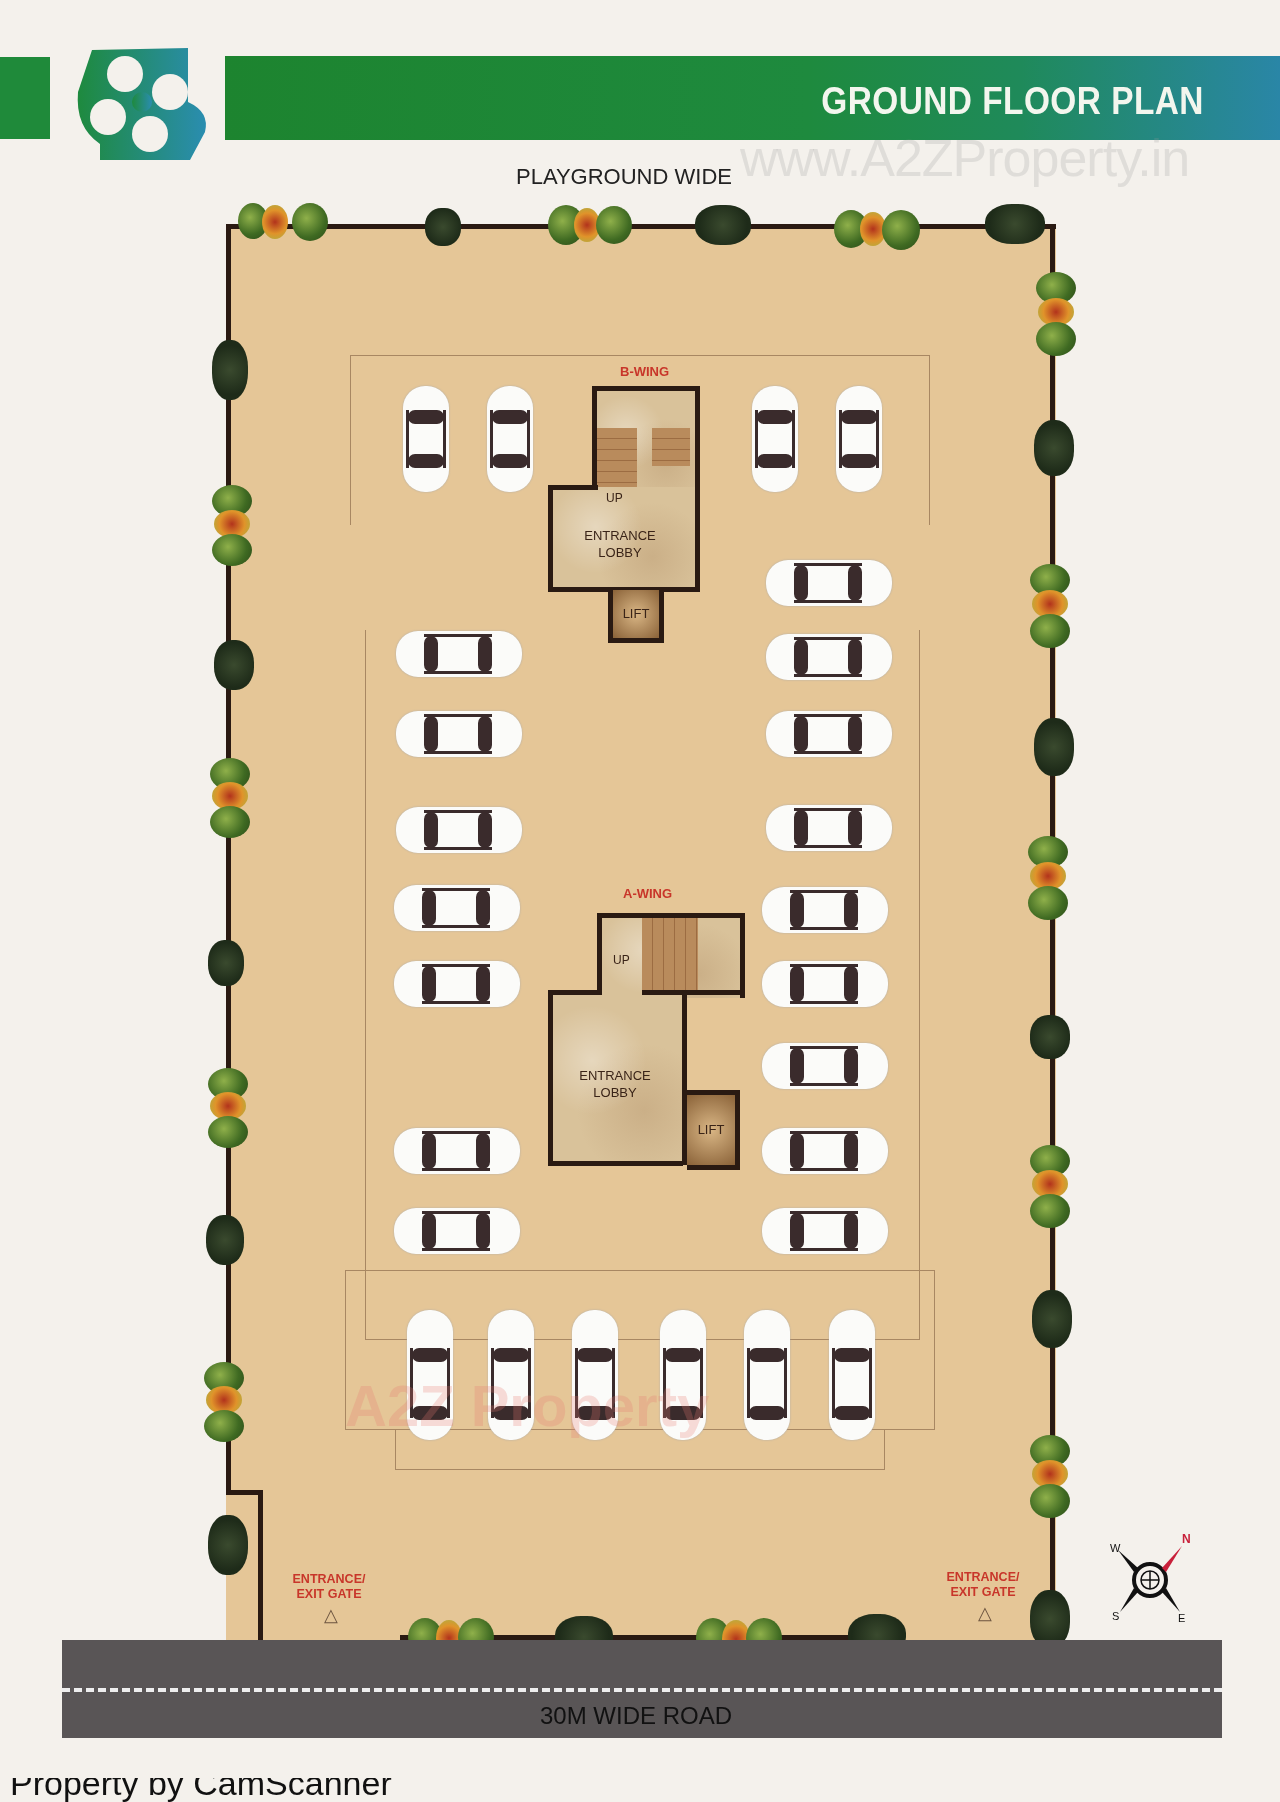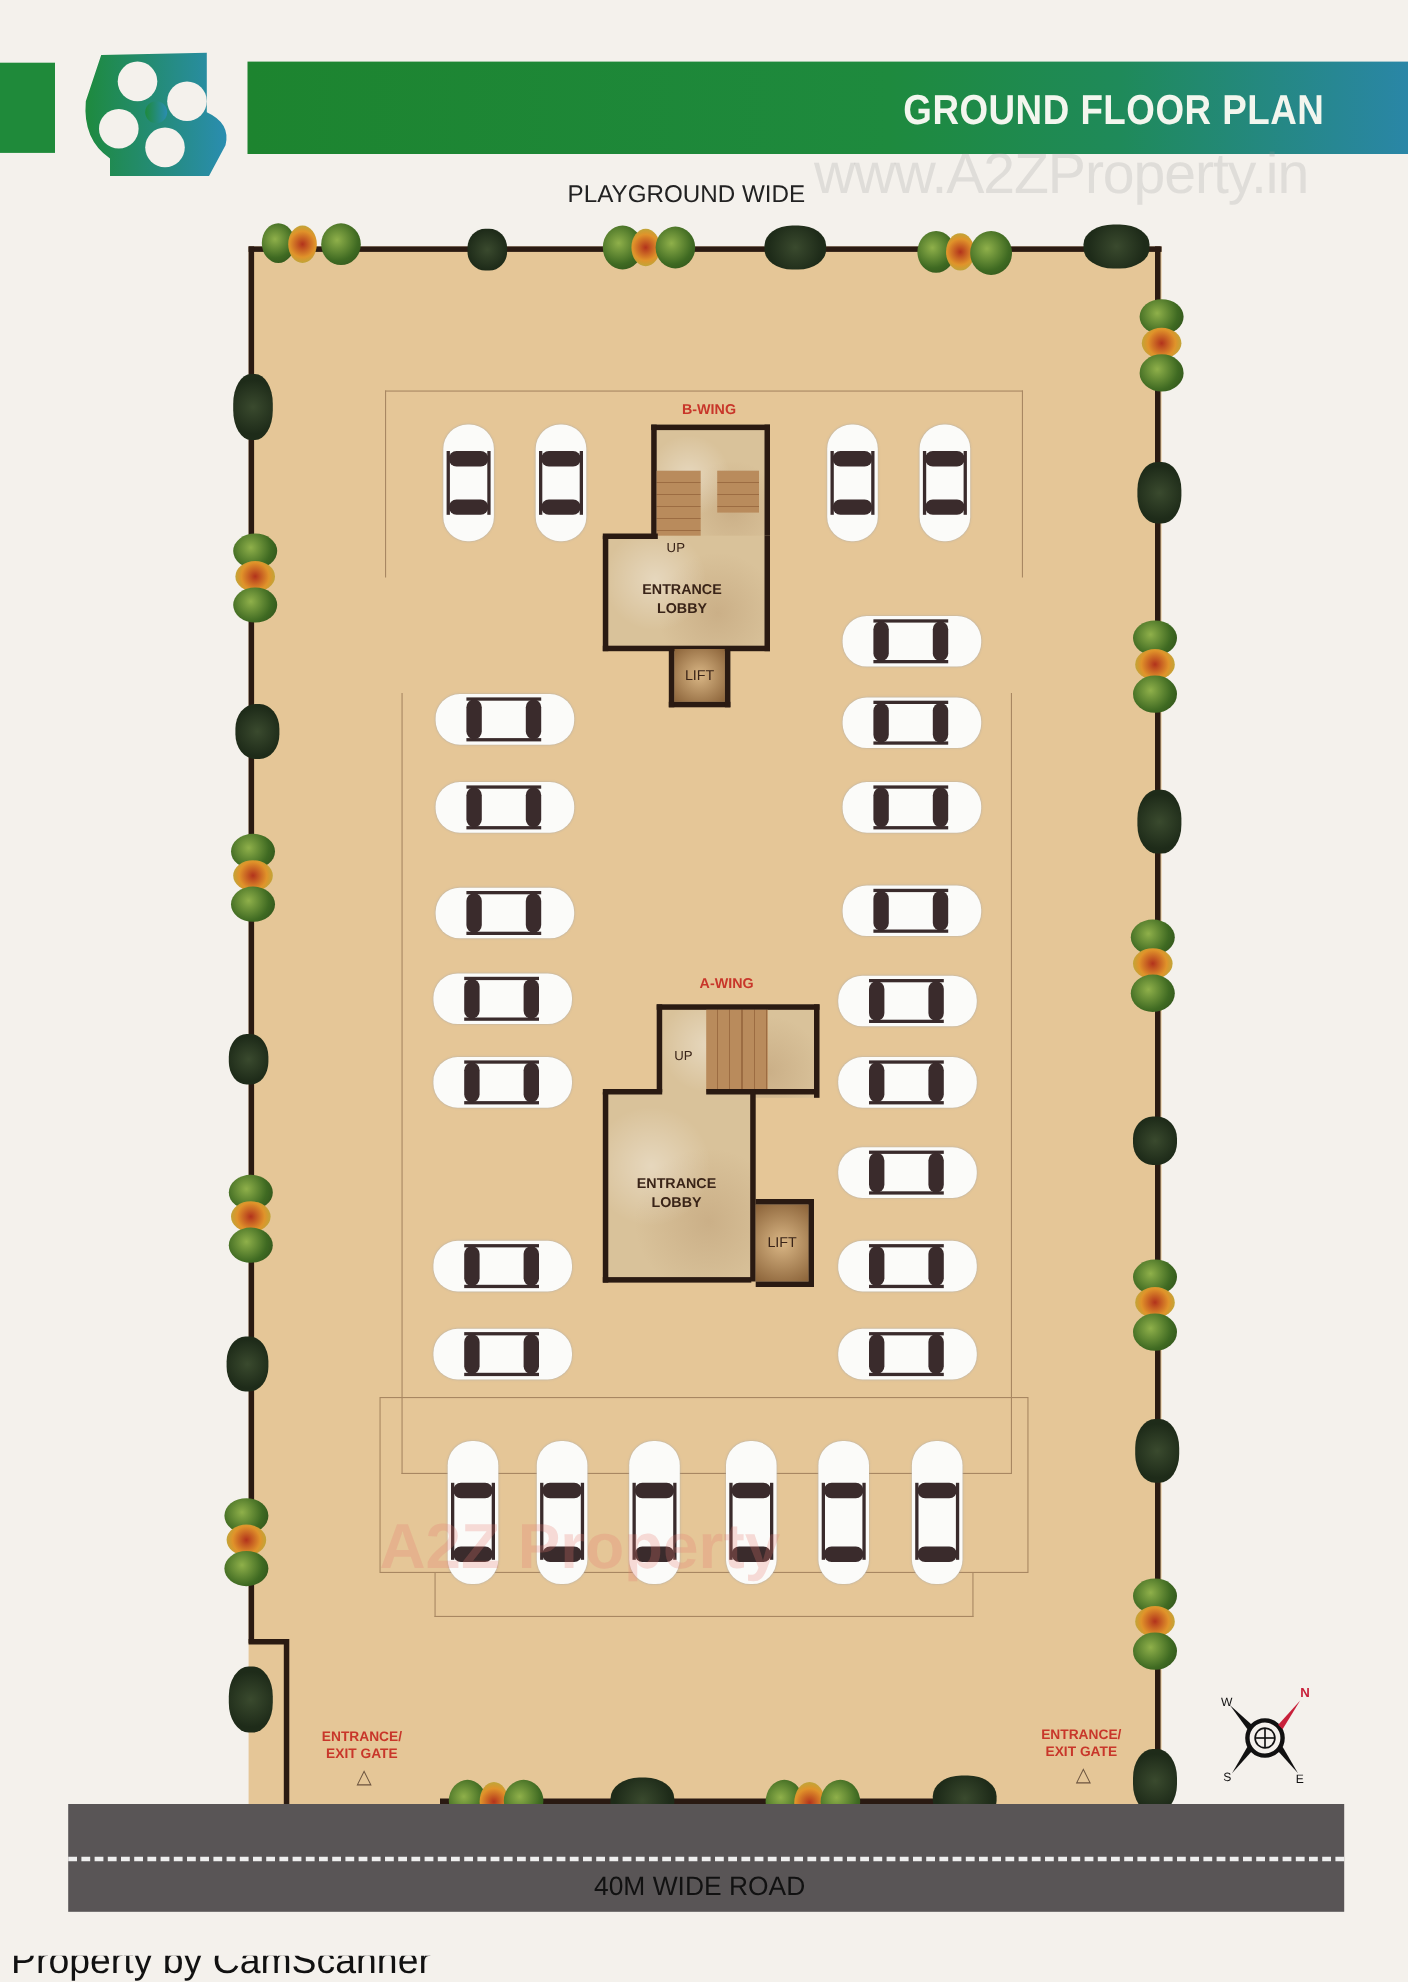--- a/index.html
+++ b/index.html
@@ -14,21 +14,21 @@
   .plot{left:226px;top:224px;width:830px;height:1422px;background:#e5c697;}
   .wall{background:#2a1a12;}
   .road{left:62px;top:1640px;width:1160px;height:98px;background:#595556;}
   .road-dash{left:62px;top:1688px;width:1160px;height:0;border-top:4px dashed #eee;}
   .road-label{left:540px;top:1702px;font-size:24px;color:#111;}
   .scan{left:10px;top:1764px;font-size:34px;color:#111;clip-path:inset(14px 0 0 0);}
   .lobby{background:#d9c29a;background-image:radial-gradient(circle at 30% 40%,rgba(255,255,255,0.35),transparent 40%),radial-gradient(circle at 70% 70%,rgba(160,120,80,0.25),transparent 45%);}
   .stairs{background:repeating-linear-gradient(180deg,#b98b5c 0 10px,#9c6c42 10px 11px);}
   .stairs-v{background:repeating-linear-gradient(90deg,#b98b5c 0 10px,#9c6c42 10px 11px);}
   .lift{background:radial-gradient(circle,#d9b685,#8a6238);}
-  .lbl{font-weight:bold;color:#3a2418;text-align:center;font-size:13px;line-height:17px;}
+  .lbl{font-weight:normal;color:#3a2418;text-align:center;font-size:13px;line-height:17px;}
   .wing{color:#c8362a;font-weight:bold;font-size:13px;}
   .gate{color:#c8362a;font-weight:bold;font-size:12.5px;text-align:center;line-height:15px;}
   .car{background:#fbfbf9;border-radius:22px;box-shadow:0 0 2px #aaa;}
   .car .g1,.car .g2{position:absolute;background:#3a2b2c;border-radius:8px;}
   .carv{width:46px;height:106px;}
   .carv .g1{left:5px;top:24px;width:36px;height:14px;}
   .carv .g2{left:5px;top:68px;width:36px;height:14px;}
   .carv .r{position:absolute;left:3px;top:24px;width:40px;height:58px;border-left:3px solid #3a2b2c;border-right:3px solid #3a2b2c;box-sizing:border-box;}
   .carh{width:126px;height:46px;}
   .carh .g1{left:28px;top:5px;width:14px;height:36px;}
@@ -81,21 +81,21 @@
 <div class="abs stairs" style="left:652px;top:428px;width:38px;height:38px"></div>
 <div class="abs lobby" style="left:548px;top:487px;width:142px;height:100px;border:5px solid #2a1a12;border-top:none"></div>
 <div class="abs wall" style="left:548px;top:485px;width:50px;height:5px"></div>
 <div class="abs lbl" style="left:580px;top:527px;width:80px">
     <div>ENTRANCE</div>
     <div>LOBBY</div>
   </div>
 <div class="abs lbl" style="left:606px;top:490px;font-weight:normal;font-size:12px">UP</div>
 <div class="abs lift lbl" style="left:608px;top:590px;width:46px;height:48px;border:5px solid #2a1a12;border-top:none;font-weight:normal;line-height:48px">LIFT</div>
 
-<div class="abs wing" style="left:636px;top:886px">A-WING</div>
+<div class="abs wing" style="left:623px;top:886px">A-WING</div>
 <div class="abs lobby" style="left:597px;top:913px;width:138px;height:80px;border:5px solid #2a1a12;border-bottom:none"></div>
 <div class="abs stairs-v" style="left:642px;top:918px;width:56px;height:75px"></div>
 <div class="abs lbl" style="left:613px;top:952px;font-weight:normal;font-size:12px">UP</div>
 <div class="abs lobby" style="left:548px;top:993px;width:130px;height:168px;border:5px solid #2a1a12;border-top:none;border-right:none"></div>
 <div class="abs wall" style="left:548px;top:990px;width:54px;height:5px"></div>
 <div class="abs wall" style="left:642px;top:990px;width:98px;height:5px"></div>
 <div class="abs wall" style="left:682px;top:990px;width:5px;height:175px"></div>
 <div class="abs lbl" style="left:575px;top:1067px;width:80px">
     <div>ENTRANCE</div>
     <div>LOBBY</div>
@@ -320,15 +320,15 @@
   <polygon points="38,62 20,82 34,58" fill="#111"></polygon>
   <polygon points="62,62 80,82 66,58" fill="#111"></polygon>
 </svg>
 <div class="abs" style="left:1182px;top:1532px;font-size:12px;color:#c8203a;font-weight:bold">N</div>
 <div class="abs" style="left:1110px;top:1542px;font-size:11px;color:#111">W</div>
 <div class="abs" style="left:1112px;top:1610px;font-size:11px;color:#111">S</div>
 <div class="abs" style="left:1178px;top:1612px;font-size:11px;color:#111">E</div>
 
 <div class="abs road"></div>
 <div class="abs road-dash"></div>
-<div class="abs road-label">40M WIDE ROAD</div>
+<div class="abs road-label">30M WIDE ROAD</div>
 
 <div class="abs scan">Property by CamScanner</div>
 
 </body></html>

